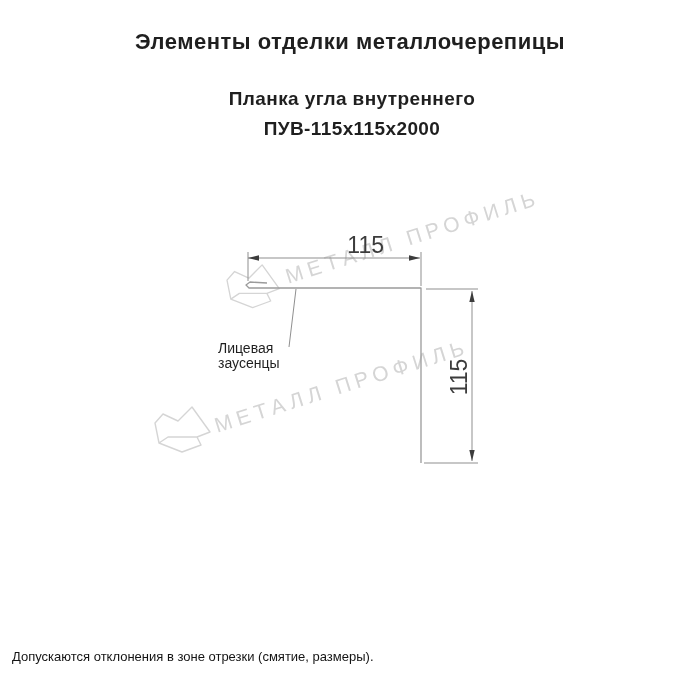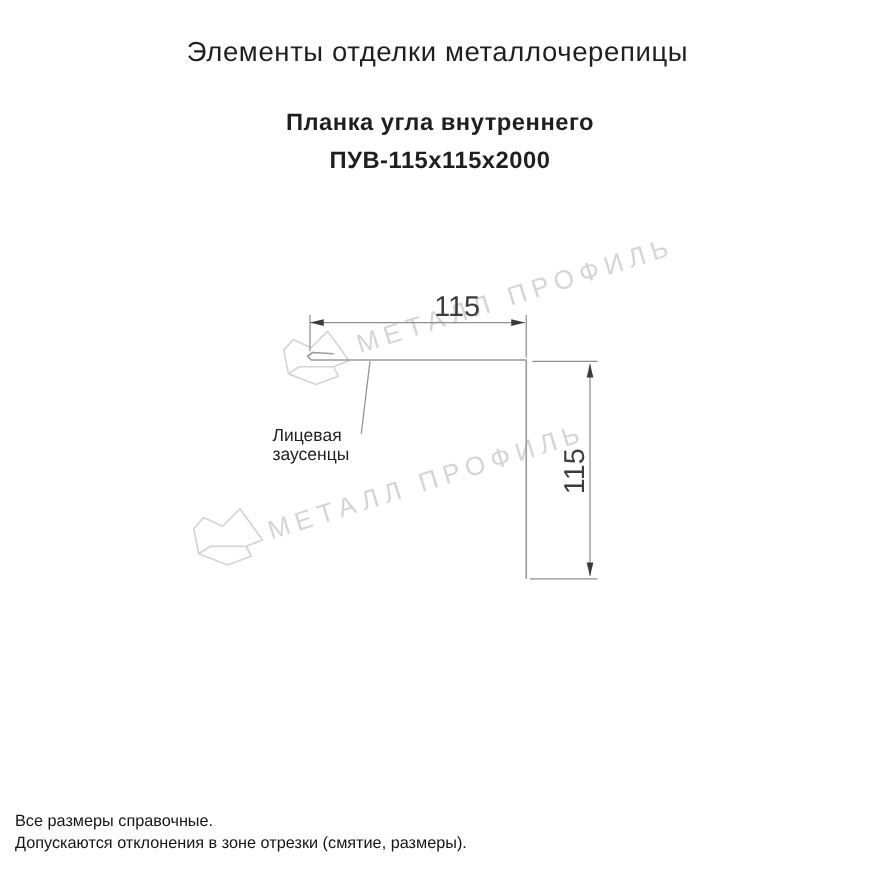--- a/index.html
+++ b/index.html
@@ -3,21 +3,21 @@
 <meta charset="utf-8">
 <style>
   html,body{margin:0;padding:0;background:#fff;}
   .stage{
     position:relative;width:700px;height:700px;background:#fff;overflow:hidden;
     font-family:"Liberation Sans","DejaVu Sans",sans-serif;color:var(--ink,#1f1f1f);
   }
   .abs{position:absolute;}
   .page-title{
     top:29px;left:0;width:700px;text-align:center;
-    font-size:22px;font-weight:400;letter-spacing:.5px;color:var(--ink,#1f1f1f);
+    font-size:22px;font-weight:700;letter-spacing:.5px;color:var(--ink,#1f1f1f);
   }
   .subtitle1{
     top:88px;left:0;width:704px;text-align:center;
     font-size:19px;font-weight:700;letter-spacing:.4px;color:var(--ink,#1f1f1f);
   }
   .subtitle2{
     top:118px;left:0;width:704px;text-align:center;
     font-size:19px;font-weight:700;letter-spacing:.4px;color:var(--ink,#1f1f1f);
   }
   .watermark{
@@ -93,17 +93,16 @@
 
   <div class="abs dim-label dim-top-label">115</div>
   <div class="abs dim-label dim-right-label">115</div>
 
   <div class="abs face-label">
     <div>Лицевая</div>
     <div>заусенцы</div>
   </div>
 
   <div class="abs footer">
-    <div>Все размеры справочные.</div>
     <div>Допускаются отклонения в зоне отрезки (смятие, размеры).</div>
   </div>
 
 </div>
 
 </body></html>

